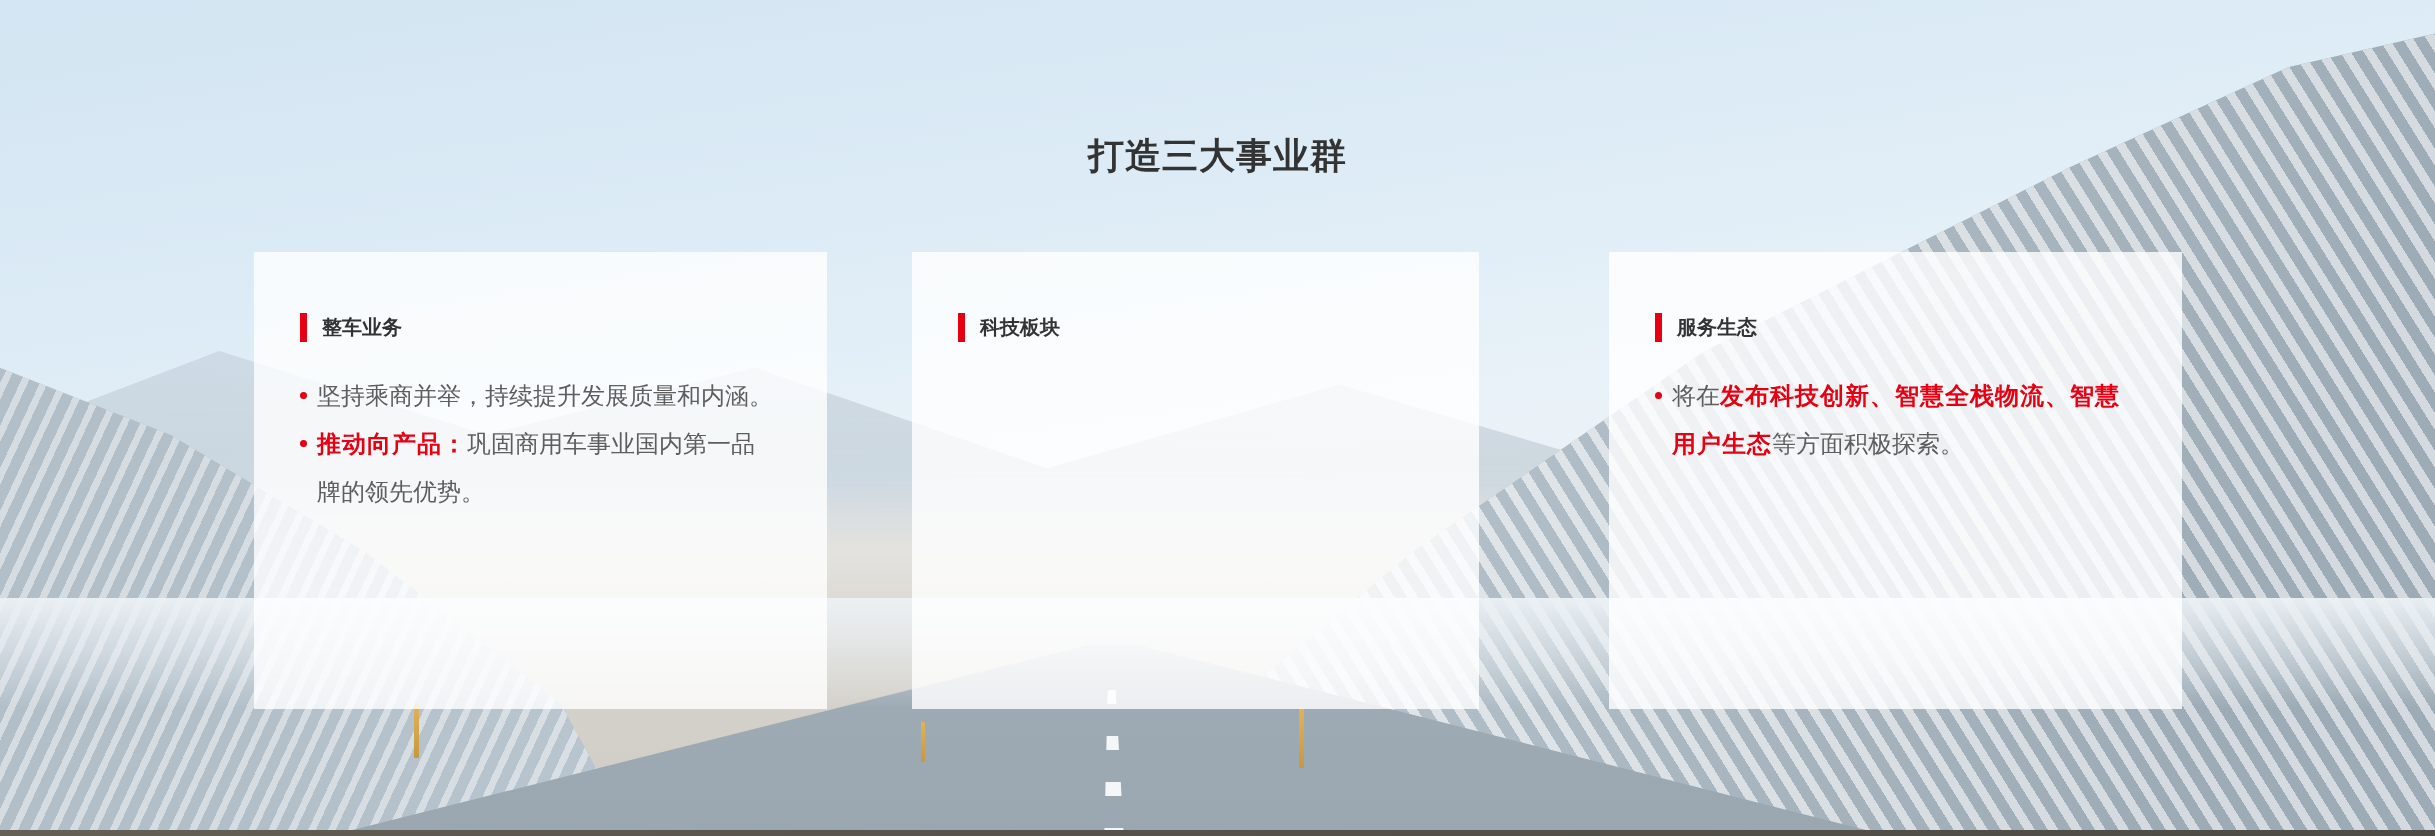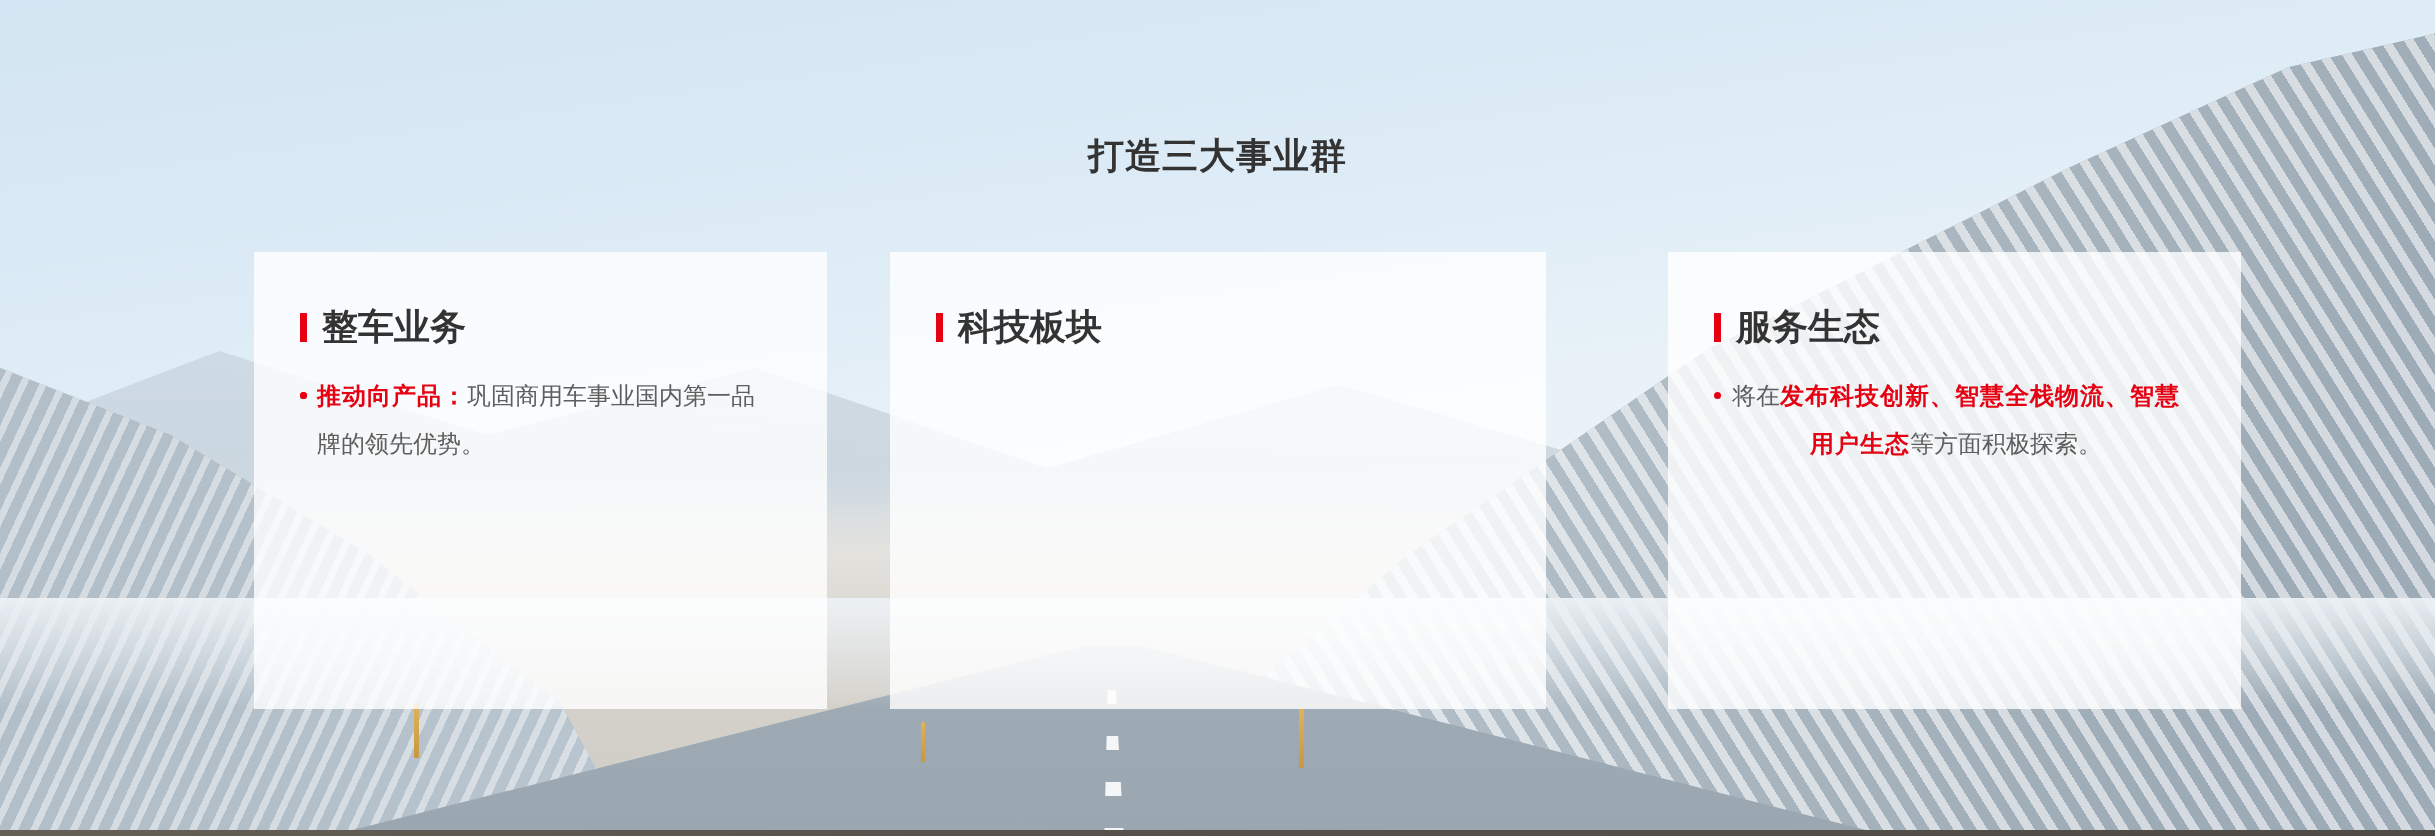--- a/index.html
+++ b/index.html
@@ -74,26 +74,26 @@
     position:absolute;top:134px;left:0;right:0;text-align:center;
     font-size:36px;line-height:44px;font-weight:bold;color:var(--heading);
     letter-spacing:1px;margin:0;z-index:5;
   }
   .card{
     position:absolute;top:252px;height:457px;z-index:4;
     background:rgba(255,255,255,0.8);
     padding:0 0 0 46px;box-sizing:border-box;
   }
   .c1{left:254px;width:573px;}
-  .c2{left:890px;width:656px;}
-  .c3{left:1668px;width:573px;text-align:center;}
+  .c2{left:912px;width:567px;}
+  .c3{left:1609px;width:573px;}
   .card-head{display:flex;align-items:center;margin-top:60px;height:30px;}
   .bar{width:7px;height:29px;background:var(--accent);flex:0 0 auto;}
   .card-head h3{
-    margin:0 0 0 15px;font-size:36px;line-height:30px;font-weight:bold;color:var(--heading);
+    margin:0 0 0 15px;font-size:20px;line-height:30px;font-weight:bold;color:var(--heading);
   }
   .card ul{
     list-style:none;margin:30px 0 0 0;padding:0;
     font-size:24px;line-height:48px;color:var(--body);
   }
   .c1 ul{width:475px;}
   .c2 ul{width:537px;}
   .c3 ul{width:467px;}
   .card li{position:relative;padding-left:17px;margin:0;}
   .dot{
@@ -121,21 +121,21 @@
   <div class="bottom-strip"></div>
 
   <h2 class="title">打造三大事业群</h2>
   <div id="cards">
       <section class="card c1">
         <div class="card-head">
           <span class="bar"></span>
           <h3>整车业务</h3>
         </div>
         <ul>
-          <li><span class="dot"></span></li>
+          <li><span class="dot"></span><span class="t">坚持乘商并举，持续提升发展质量和内涵。</span></li>
           <li><span class="dot"></span><strong class="em">推动向产品：</strong><span class="t">巩固商用车事业国内第一品牌的领先优势。</span></li>
         </ul>
       </section>
       <section class="card c2">
         <div class="card-head">
           <span class="bar"></span>
           <h3>科技板块</h3>
         </div>
       </section>
       <section class="card c3">

